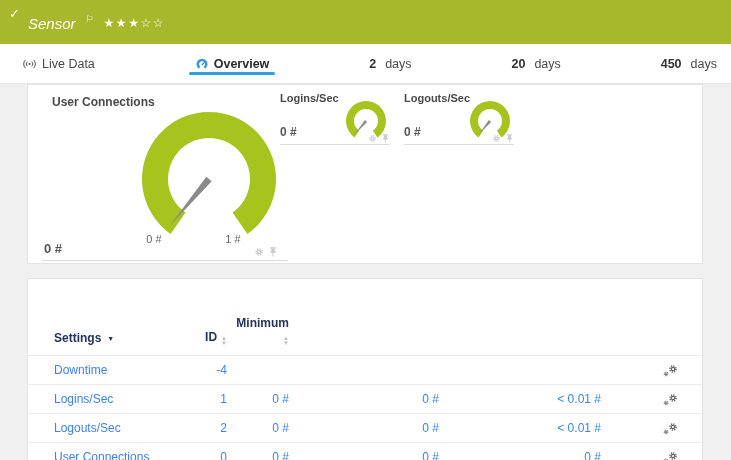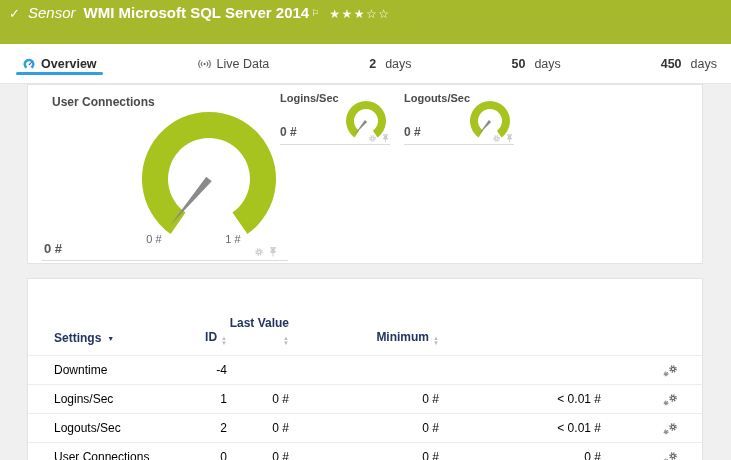--- a/index.html
+++ b/index.html
@@ -5,21 +5,21 @@
   html,body{margin:0;padding:0;}
   body{
     width:731px;height:460px;overflow:hidden;position:relative;
     background:#f0f0f0;
     font-family:"Liberation Sans","DejaVu Sans",sans-serif;
     -webkit-font-smoothing:antialiased;
   }
   
   .hdr{position:absolute;left:0;top:0;width:731px;height:44px;background:#a6b92d;color:#fff;}
   .hdr .check{position:absolute;left:9px;top:6px;font-size:13px;font-weight:bold;}
-  .hdr .row1{position:absolute;left:28px;top:4px;display:flex;align-items:center;white-space:nowrap;}
+  .hdr .row1{position:absolute;left:28px;top:15px;display:flex;align-items:flex-start;white-space:nowrap;}
   .hdr .kind{font-style:italic;font-size:15px;font-weight:400;margin-right:8px;line-height:18px;}
   .hdr .title{font-size:15px;font-weight:700;line-height:18px;}
   .hdr .flag{font-size:9px;margin-left:2px;margin-top:-1px;}
   .hdr .stars{font-size:12px;margin-left:10px;letter-spacing:1.5px;margin-top:1px;color:#fdfdf2;}
   .hdr .ok{position:absolute;left:38px;top:26px;font-size:10px;font-weight:700;margin-top:24px;}
   
   .tabbar{position:absolute;left:0;top:44px;width:731px;height:40px;background:#fff;
     border-bottom:1px solid #e6e6e6;display:flex;align-items:center;justify-content:space-between;
     box-sizing:border-box;padding:0 6px 0 14px;}
   .tab{display:flex;align-items:center;gap:5px;color:#484848;font-size:12.5px;position:relative;
@@ -45,21 +45,21 @@
   .sblock{position:absolute;top:7px;width:110px;height:52px;border-bottom:1px solid #dcdcdc;}
   .sb-logins{left:252px;}
   .sb-logouts{left:376px;}
   .sblock .stitle{position:absolute;left:0;top:0;font-size:11px;font-weight:700;color:#4a4a4a;}
   .sblock .svalue{position:absolute;left:0;top:33px;font-size:12px;font-weight:700;color:#555;}
   .sblock svg.sgauge{position:absolute;left:64px;top:9px;}
   .sblock .cornericons{right:1px;top:42px;}
   
   .trow{display:grid;grid-template-columns:128px 45px 62px 150px 162px 1fr;
     padding-left:26px;align-items:center;height:28px;border-top:1px solid #ececec;
-    font-size:12px;color:#000000;}
+    font-size:12px;color:#3b82f6;}
   .trow:last-child{border-bottom:1px solid #ececec;}
   .thead{height:66px;align-items:end;padding-bottom:10px;border-top:none;
     color:#21355e;font-weight:700;font-size:12px;}
   .c-id,.c-last,.c-min,.c-max{text-align:right;}
   .c-icon{display:flex;justify-content:flex-end;padding-right:24px;}
   .caret{font-size:7px;margin-left:6px;color:#21355e;vertical-align:1px;}
   .sortmark{display:inline-flex;flex-direction:column;margin-left:4px;color:#b9bdc9;
     font-size:6px;line-height:4.5px;vertical-align:1px;font-weight:400;}
   .chgear{position:relative;width:15px;height:13px;color:#666;cursor:pointer;}
   .chgear svg{position:absolute;}
@@ -68,51 +68,50 @@
   .gauge-arc{fill:#a7c31d;}
   .gauge-needle{fill:#8a8a8a;}
 </style>
 </head>
 <body>
 
 <div class="hdr">
   <span class="check">✓</span>
   <div class="row1">
     <span class="kind">Sensor</span>
-    <span class="title">WMI Microsoft SQL Server 2014</span>
     <span class="flag">⚐</span>
     <span class="stars">★★★☆☆</span>
   </div>
   <span class="ok">OK</span>
 </div>
 
 <div class="tabbar">
-  <div class="tab active">
-    <svg width="14" height="14" viewBox="0 0 16 16">
-      <path d="M4.38,13.36 A6.3,6.3 0 1 1 11.62,13.36 L9.95,10.98 A3.4,3.4 0 1 0 6.05,10.98 Z" fill="#2f9fe0"></path>
-      <polygon points="7.3,8.7 12.4,4.3 8.7,9.5" fill="#1c5f8c"></polygon>
-    </svg>
-    <span>Overview</span>
-  </div>
   <div class="tab">
     <svg width="15" height="12" viewBox="0 0 18 12" fill="none" stroke="#555" stroke-width="1.2">
       <circle cx="9" cy="6" r="1.3" fill="#555" stroke="none"></circle>
       <path d="M6.2,3.2 a4,4 0 0 0 0,5.6"></path>
       <path d="M11.8,3.2 a4,4 0 0 1 0,5.6"></path>
       <path d="M4,1.2 a6.8,6.8 0 0 0 0,9.6"></path>
       <path d="M14,1.2 a6.8,6.8 0 0 1 0,9.6"></path>
     </svg>
     <span>Live Data</span>
   </div>
+  <div class="tab active">
+    <svg width="14" height="14" viewBox="0 0 16 16">
+      <path d="M4.38,13.36 A6.3,6.3 0 1 1 11.62,13.36 L9.95,10.98 A3.4,3.4 0 1 0 6.05,10.98 Z" fill="#2f9fe0"></path>
+      <polygon points="7.3,8.7 12.4,4.3 8.7,9.5" fill="#1c5f8c"></polygon>
+    </svg>
+    <span>Overview</span>
+  </div>
   <div class="tab">
     <span class="num">2</span>
     <span>days</span>
   </div>
   <div class="tab">
-    <span class="num">50</span>
+    <span class="num">20</span>
     <span>days</span>
   </div>
   <div class="tab">
     <span class="num">450</span>
     <span>days</span>
   </div>
 </div>
 
 <div class="panel panel1">
   <div class="uc-title">User Connections</div>
@@ -188,26 +187,20 @@
   <div class="trow thead">
     <div>
       <span>Settings</span><span class="caret">▼</span>
     </div>
     <div class="c-id">
       <span>ID</span><span class="sortmark">
           <span>▲</span>
           <span>▼</span>
         </span>
     </div>
-    <div class="c-last">
-      <span>Last Value</span><span class="sortmark">
-          <span>▲</span>
-          <span>▼</span>
-        </span>
-    </div>
     <div class="c-min">
       <span>Minimum</span><span class="sortmark">
           <span>▲</span>
           <span>▼</span>
         </span>
     </div>
     <div class="c-icon"></div>
   </div>
 
   <div class="trow">

